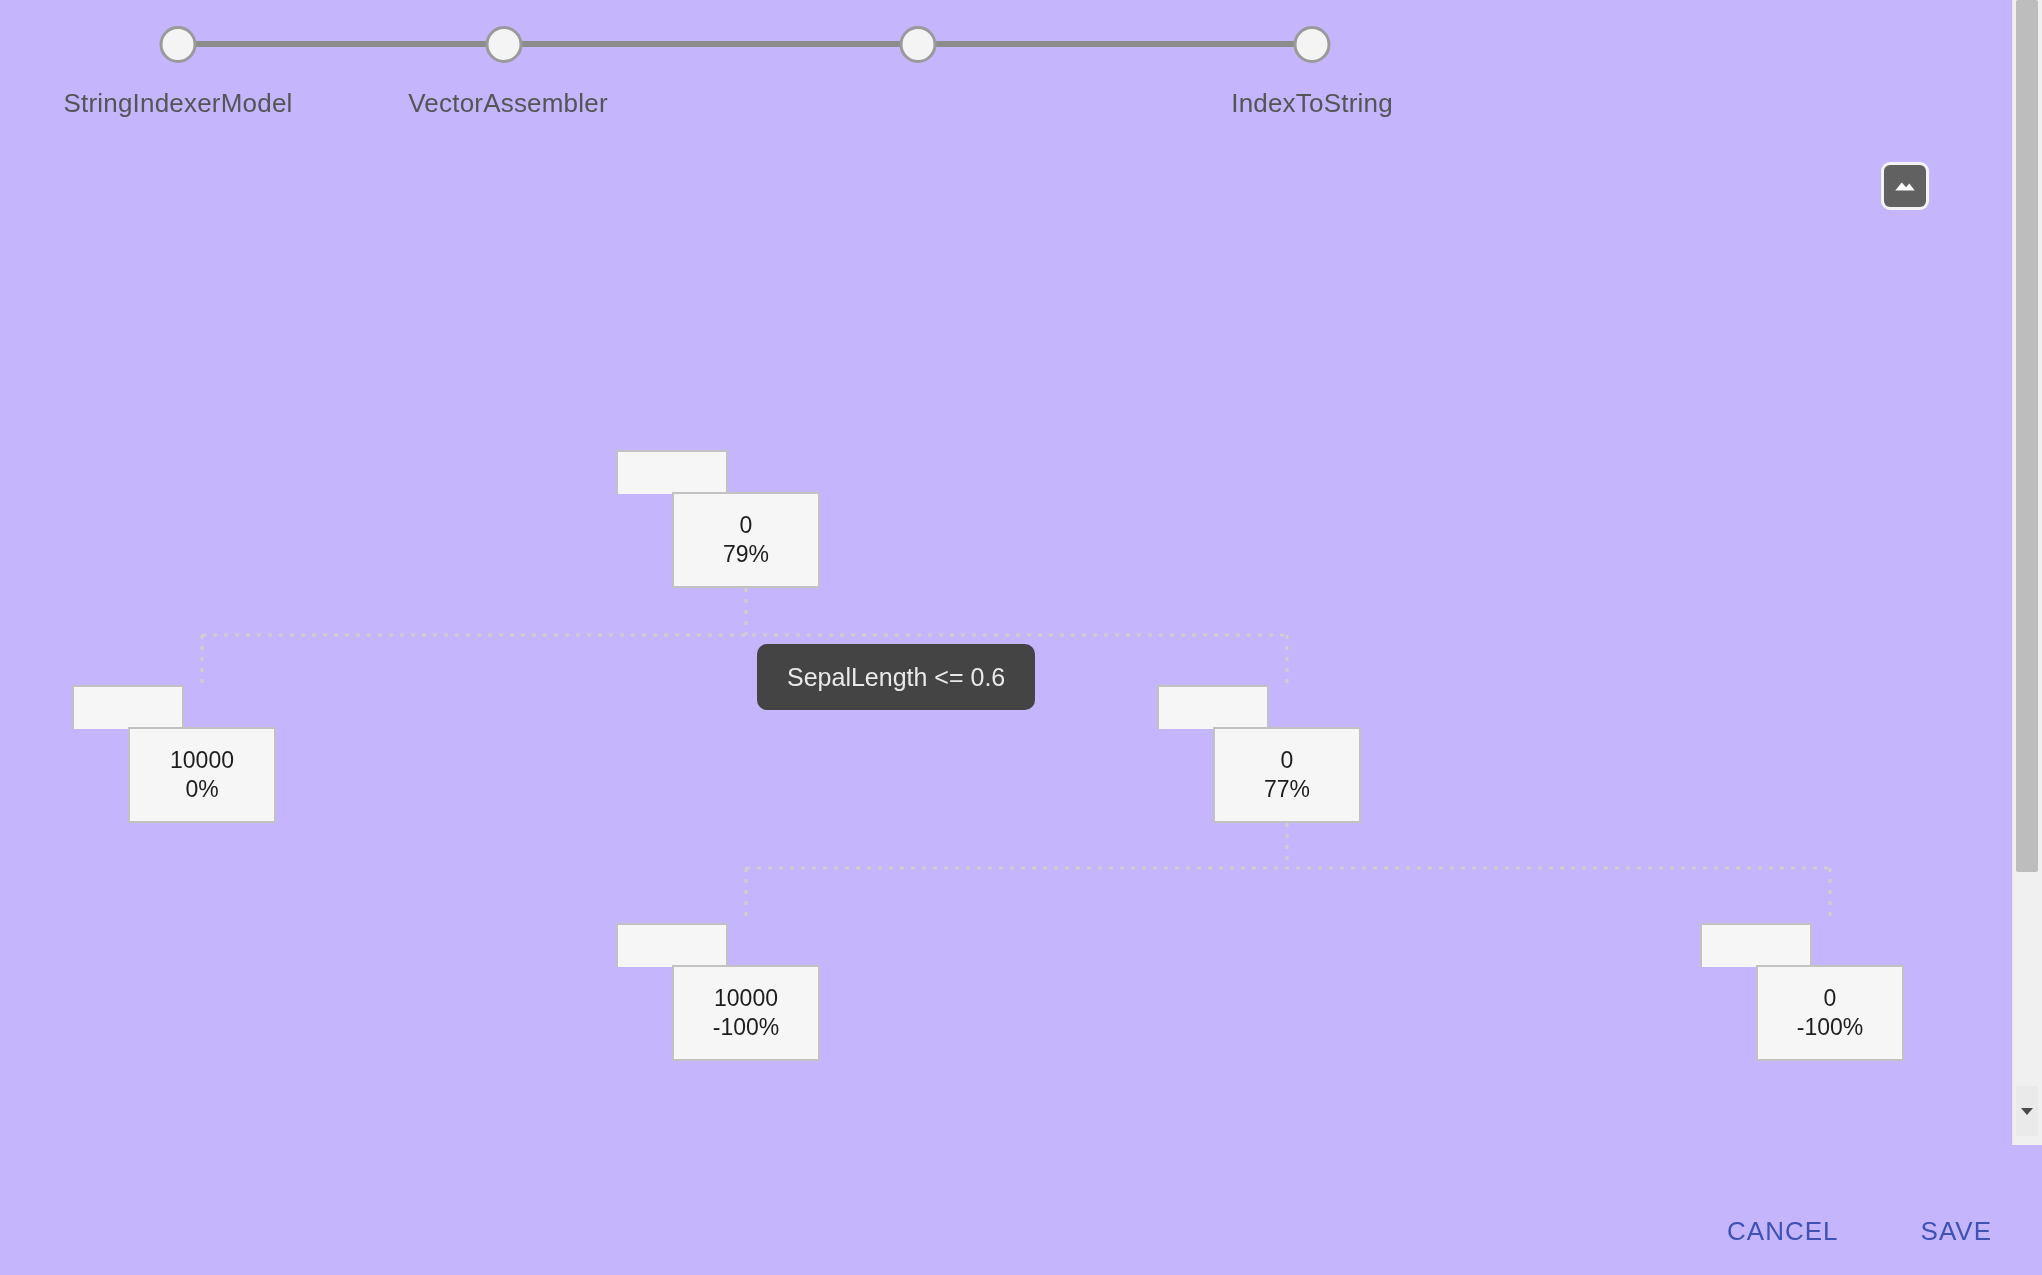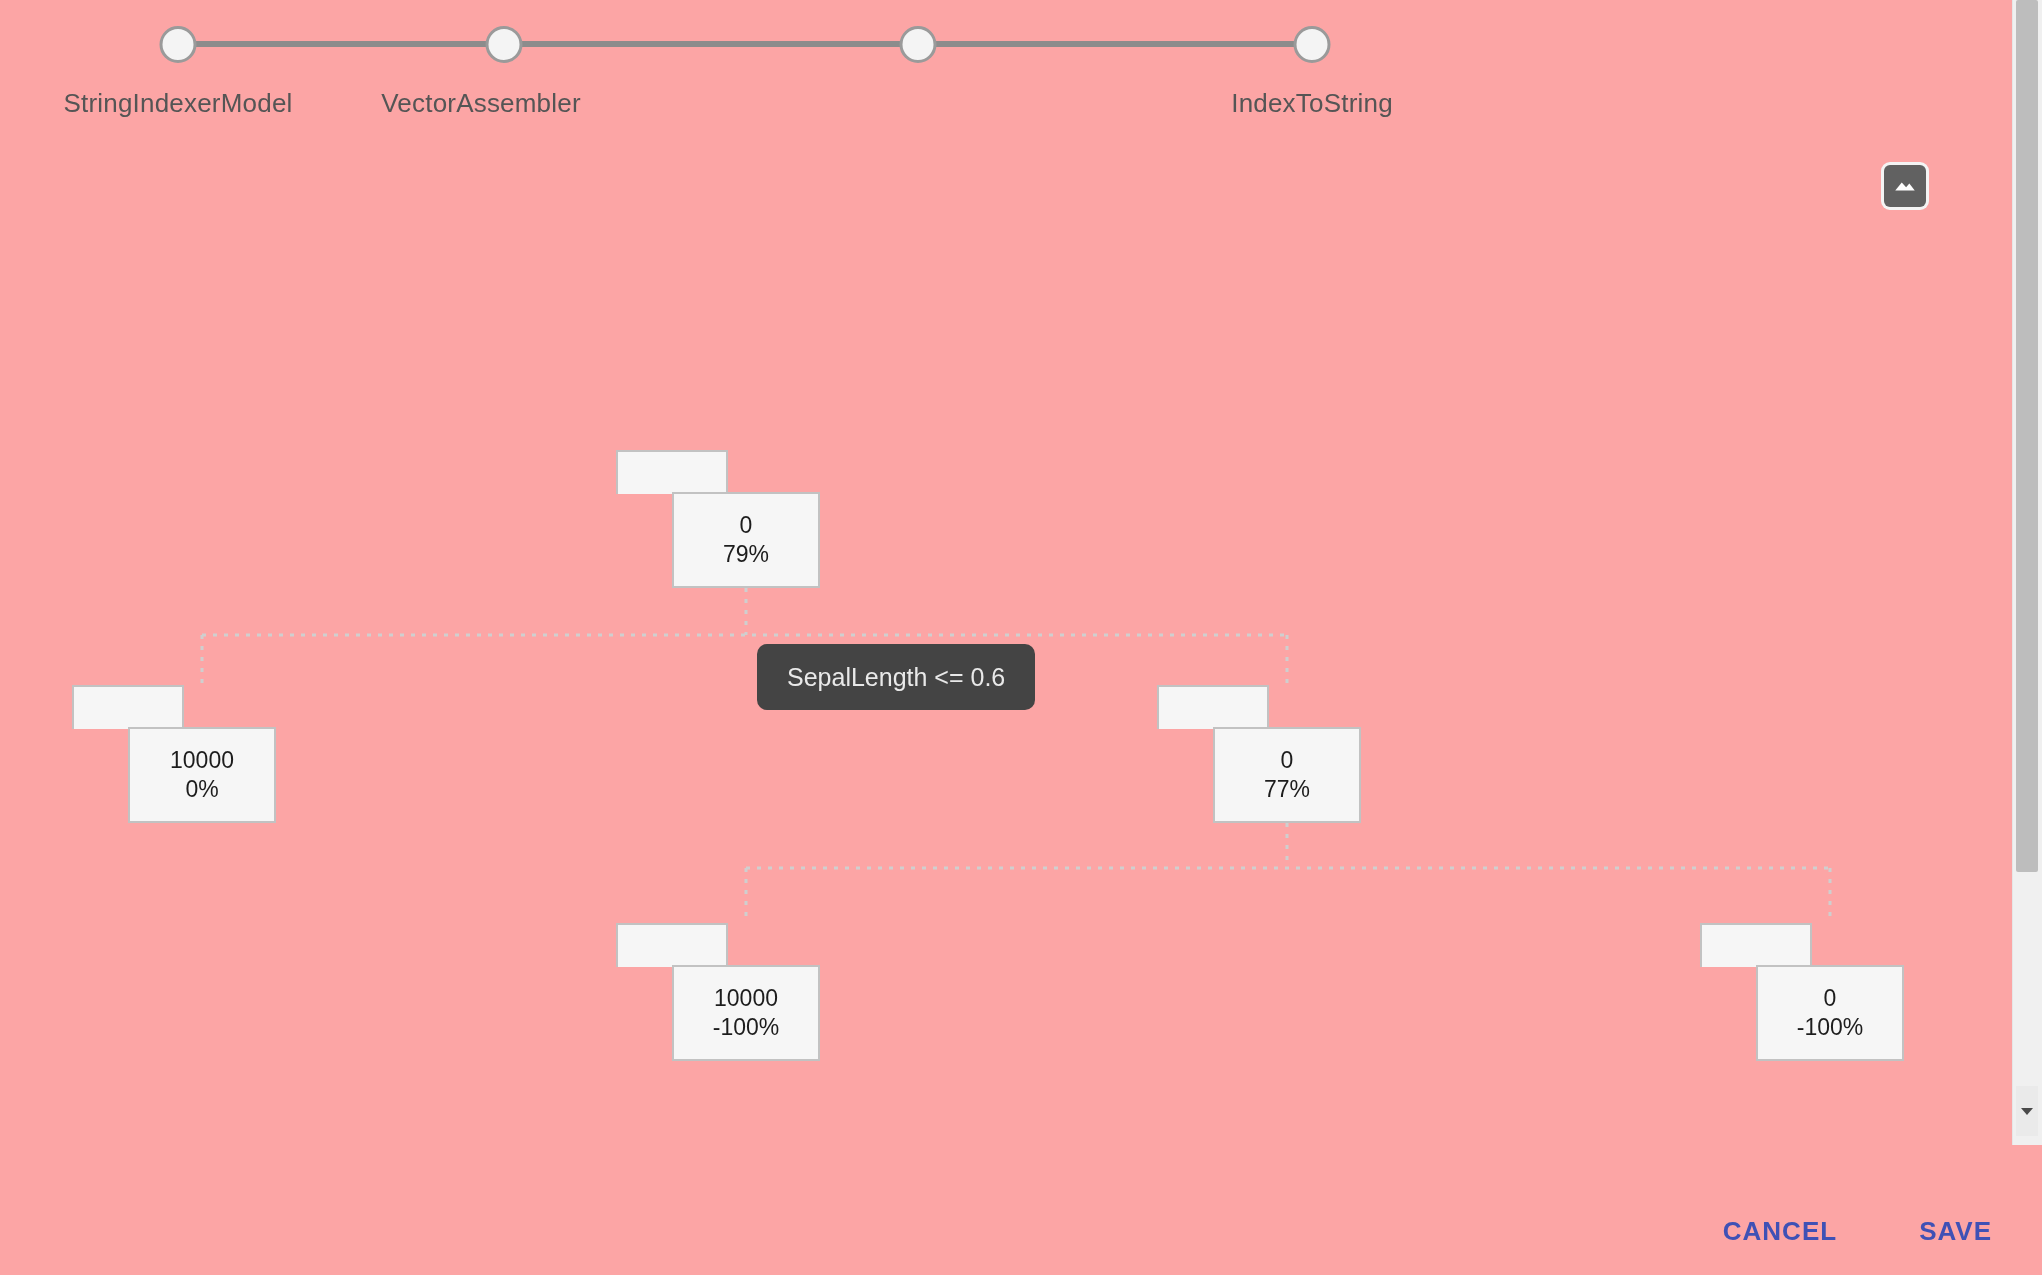--- a/index.html
+++ b/index.html
@@ -8,21 +8,21 @@
     width: 2042px; height: 1275px;
     overflow: hidden;
     background: #f4f4f4;
     font-family: "Liberation Sans", sans-serif;
   }
 
   #root {
     position: relative;
     width: 2042px;
     height: 1275px;
-    background: #fca5a5;
+    background: #c4b5fd;
   }
 
   
   #stepper {
     position: absolute;
     left: 0; top: 0;
     width: 1980px;
     height: 140px;
   }
   .step-track {
@@ -169,42 +169,42 @@
     align-items: center;
     justify-content: flex-end;
     gap: 62px;
     padding-right: 40px;
   }
   .action-btn {
     background: none;
     border: none;
     font-family: "Liberation Sans", sans-serif;
     font-size: 26px;
-    font-weight: bold;
+    font-weight: normal;
     letter-spacing: 1px;
     color: #3f51b5;
     cursor: pointer;
     padding: 8px 10px;
   }
 </style>
 </head>
 <body>
 
 <div id="root">
 
   <div id="stepper">
     <div class="step-track" style="left:178px; width:1134px;"></div>
 
     <div class="step-node" style="left:178px;"></div>
     <div class="step-node" style="left:504px;"></div>
     <div class="step-node" style="left:918px;"></div>
     <div class="step-node" style="left:1312px;"></div>
 
     <div class="step-label" style="left:178px;">StringIndexerModel</div>
-    <div class="step-label" style="left:481px;">VectorAssembler</div>
+    <div class="step-label" style="left:508px;">VectorAssembler</div>
     <div class="step-label" style="left:1312px;">IndexToString</div>
   </div>
 
   <div id="image-btn">
     <span>
       <svg width="26" height="26" viewBox="0 0 24 24" aria-hidden="true">
         <rect x="1.5" y="3.5" width="21" height="17" rx="1.5" fill="none" stroke="#ffffff" stroke-width="0"></rect>
         <path d="M3 18 L9 10.5 L13 15 L16 11.5 L21 18 Z" fill="#ffffff"></path>
       </svg>
     </span>

